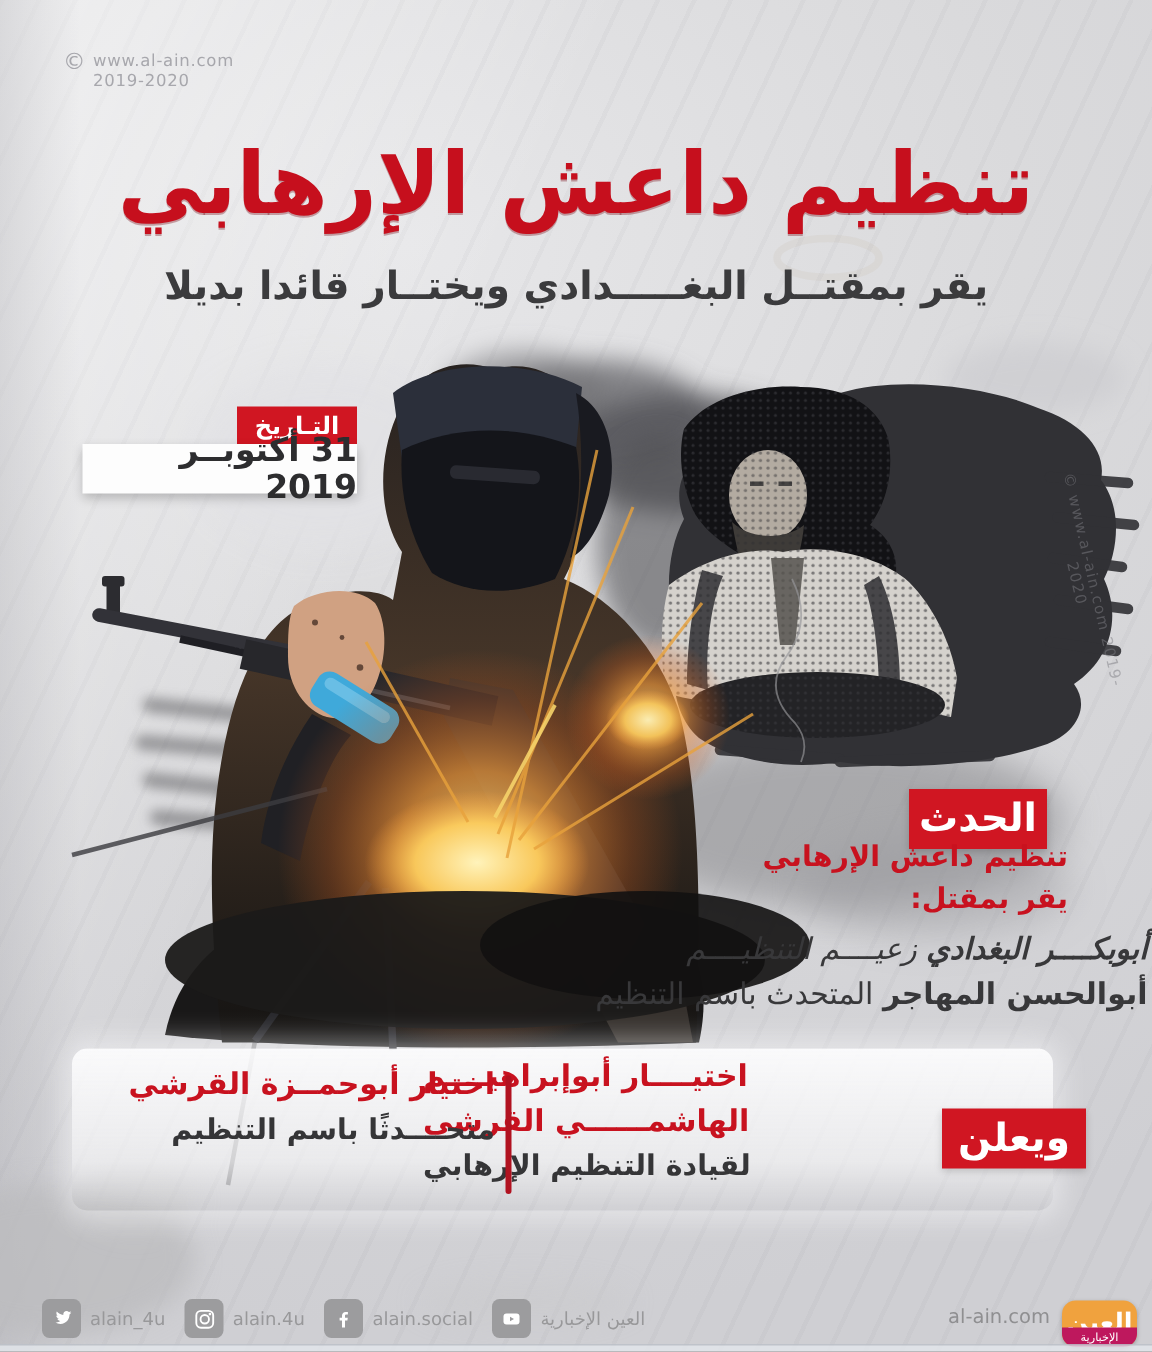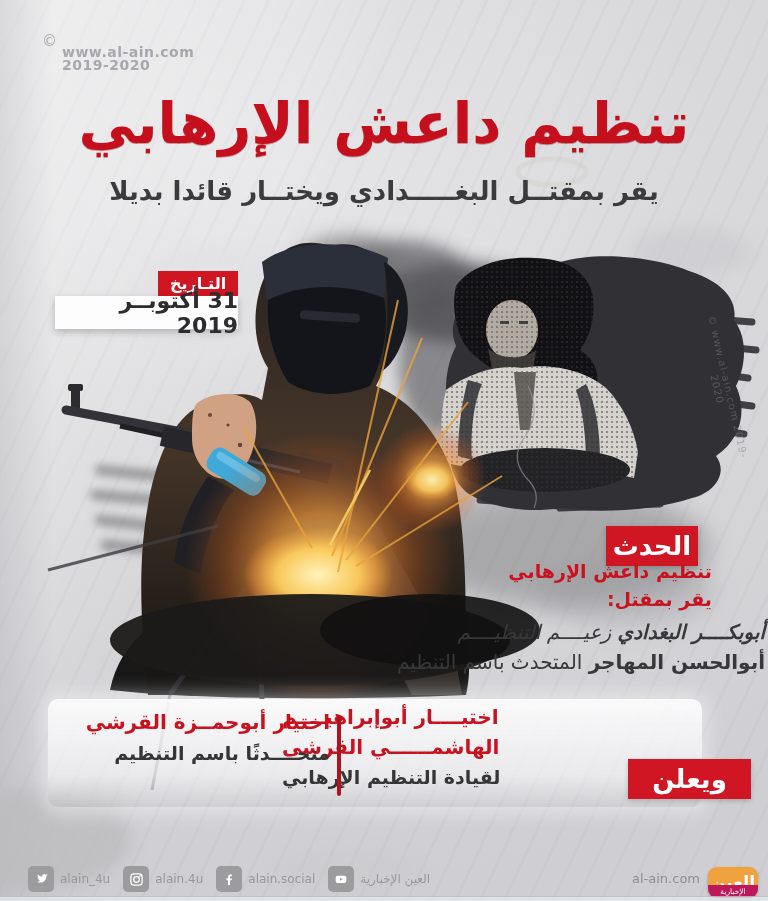--- a/index.html
+++ b/index.html
@@ -11,42 +11,42 @@
       linear-gradient(115deg, rgba(255,255,255,.55) 0%, rgba(255,255,255,0) 35%),
       repeating-linear-gradient(115deg, rgba(120,120,128,.05) 0 3px, rgba(255,255,255,0) 3px 22px),
       radial-gradient(120% 80% at 35% 18%, #e7e7e9 0%, #dadadc 45%, #cfcfd3 100%);
   }
   .poster *{box-sizing:border-box;}
   #art{position:absolute;left:0;top:0;}
 
   .watermark-top{position:absolute;left:42px;top:34px;display:flex;gap:5px;align-items:flex-start;
     color:rgba(150,150,156,.8);}
   .watermark-top .c{font-size:15px;line-height:15px;}
-  .watermark-top .lines{font-size:14px;font-weight:700;letter-spacing:.5px;line-height:13px;margin-top:12px;}
+  .watermark-top .lines{font-size:11px;font-weight:400;letter-spacing:.5px;line-height:13px;}
 
   .wm-side{position:absolute;left:635px;top:377px;width:175px;text-align:center;
     transform:rotate(77deg);font-size:10px;letter-spacing:1px;color:rgba(125,125,132,.5);}
 
   .title{position:absolute;top:84px;left:0;right:0;text-align:center;direction:rtl;
     font-size:57px;font-weight:700;color:#c60f1d;line-height:1.4;
     text-shadow:0 1px 0 rgba(120,10,20,.35);}
   .subtitle{position:absolute;top:176px;left:0;right:0;text-align:center;direction:rtl;
     font-size:26px;font-weight:700;color:#3b3b3d;}
 
   .date-group{position:absolute;left:55px;top:271px;width:183px;}
   .date-label{margin-left:auto;width:80px;height:25px;background:#d01622;color:#fff;
     font-size:16px;font-weight:700;display:flex;align-items:center;justify-content:center;direction:rtl;}
   .date-value{width:183px;height:33px;background:#fdfdfd;color:#2d2d2f;font-size:22px;font-weight:700;
     display:flex;align-items:center;justify-content:center;direction:rtl;
     box-shadow:0 3px 7px rgba(0,0,0,.22);}
 
   .badge{background:#d01622;color:#fff;font-weight:700;display:flex;align-items:center;
     justify-content:center;direction:rtl;box-shadow:0 2px 5px rgba(0,0,0,.18);}
   .badge-event{position:absolute;left:606px;top:526px;width:92px;height:40px;font-size:26px;}
-  .badge-announce{position:absolute;left:628px;top:739px;width:123px;height:40px;font-size:26px;margin-top:20px;}
+  .badge-announce{position:absolute;left:628px;top:739px;width:96px;height:40px;font-size:26px;}
 
   .event-block{position:absolute;top:557px;right:0;width:430px;direction:rtl;text-align:right;}
   .ev-red{font-size:19px;font-weight:700;color:#c8121f;line-height:28px;padding-left:0;padding-right:56px;}
   .ev-dark{font-size:20px;color:#38383a;line-height:30px;padding-right:3px;}
   .ev-dark .name{font-weight:700;}
   .ev-dark .role{font-weight:400;}
   .ev-gap{margin-top:4px;font-style:italic;}
 
   .announce-panel{position:absolute;left:48px;top:699px;width:654px;height:108px;border-radius:10px;
     background:linear-gradient(180deg, rgba(252,252,253,.94) 0%, rgba(250,250,251,.6) 70%, rgba(250,250,251,0) 100%);

